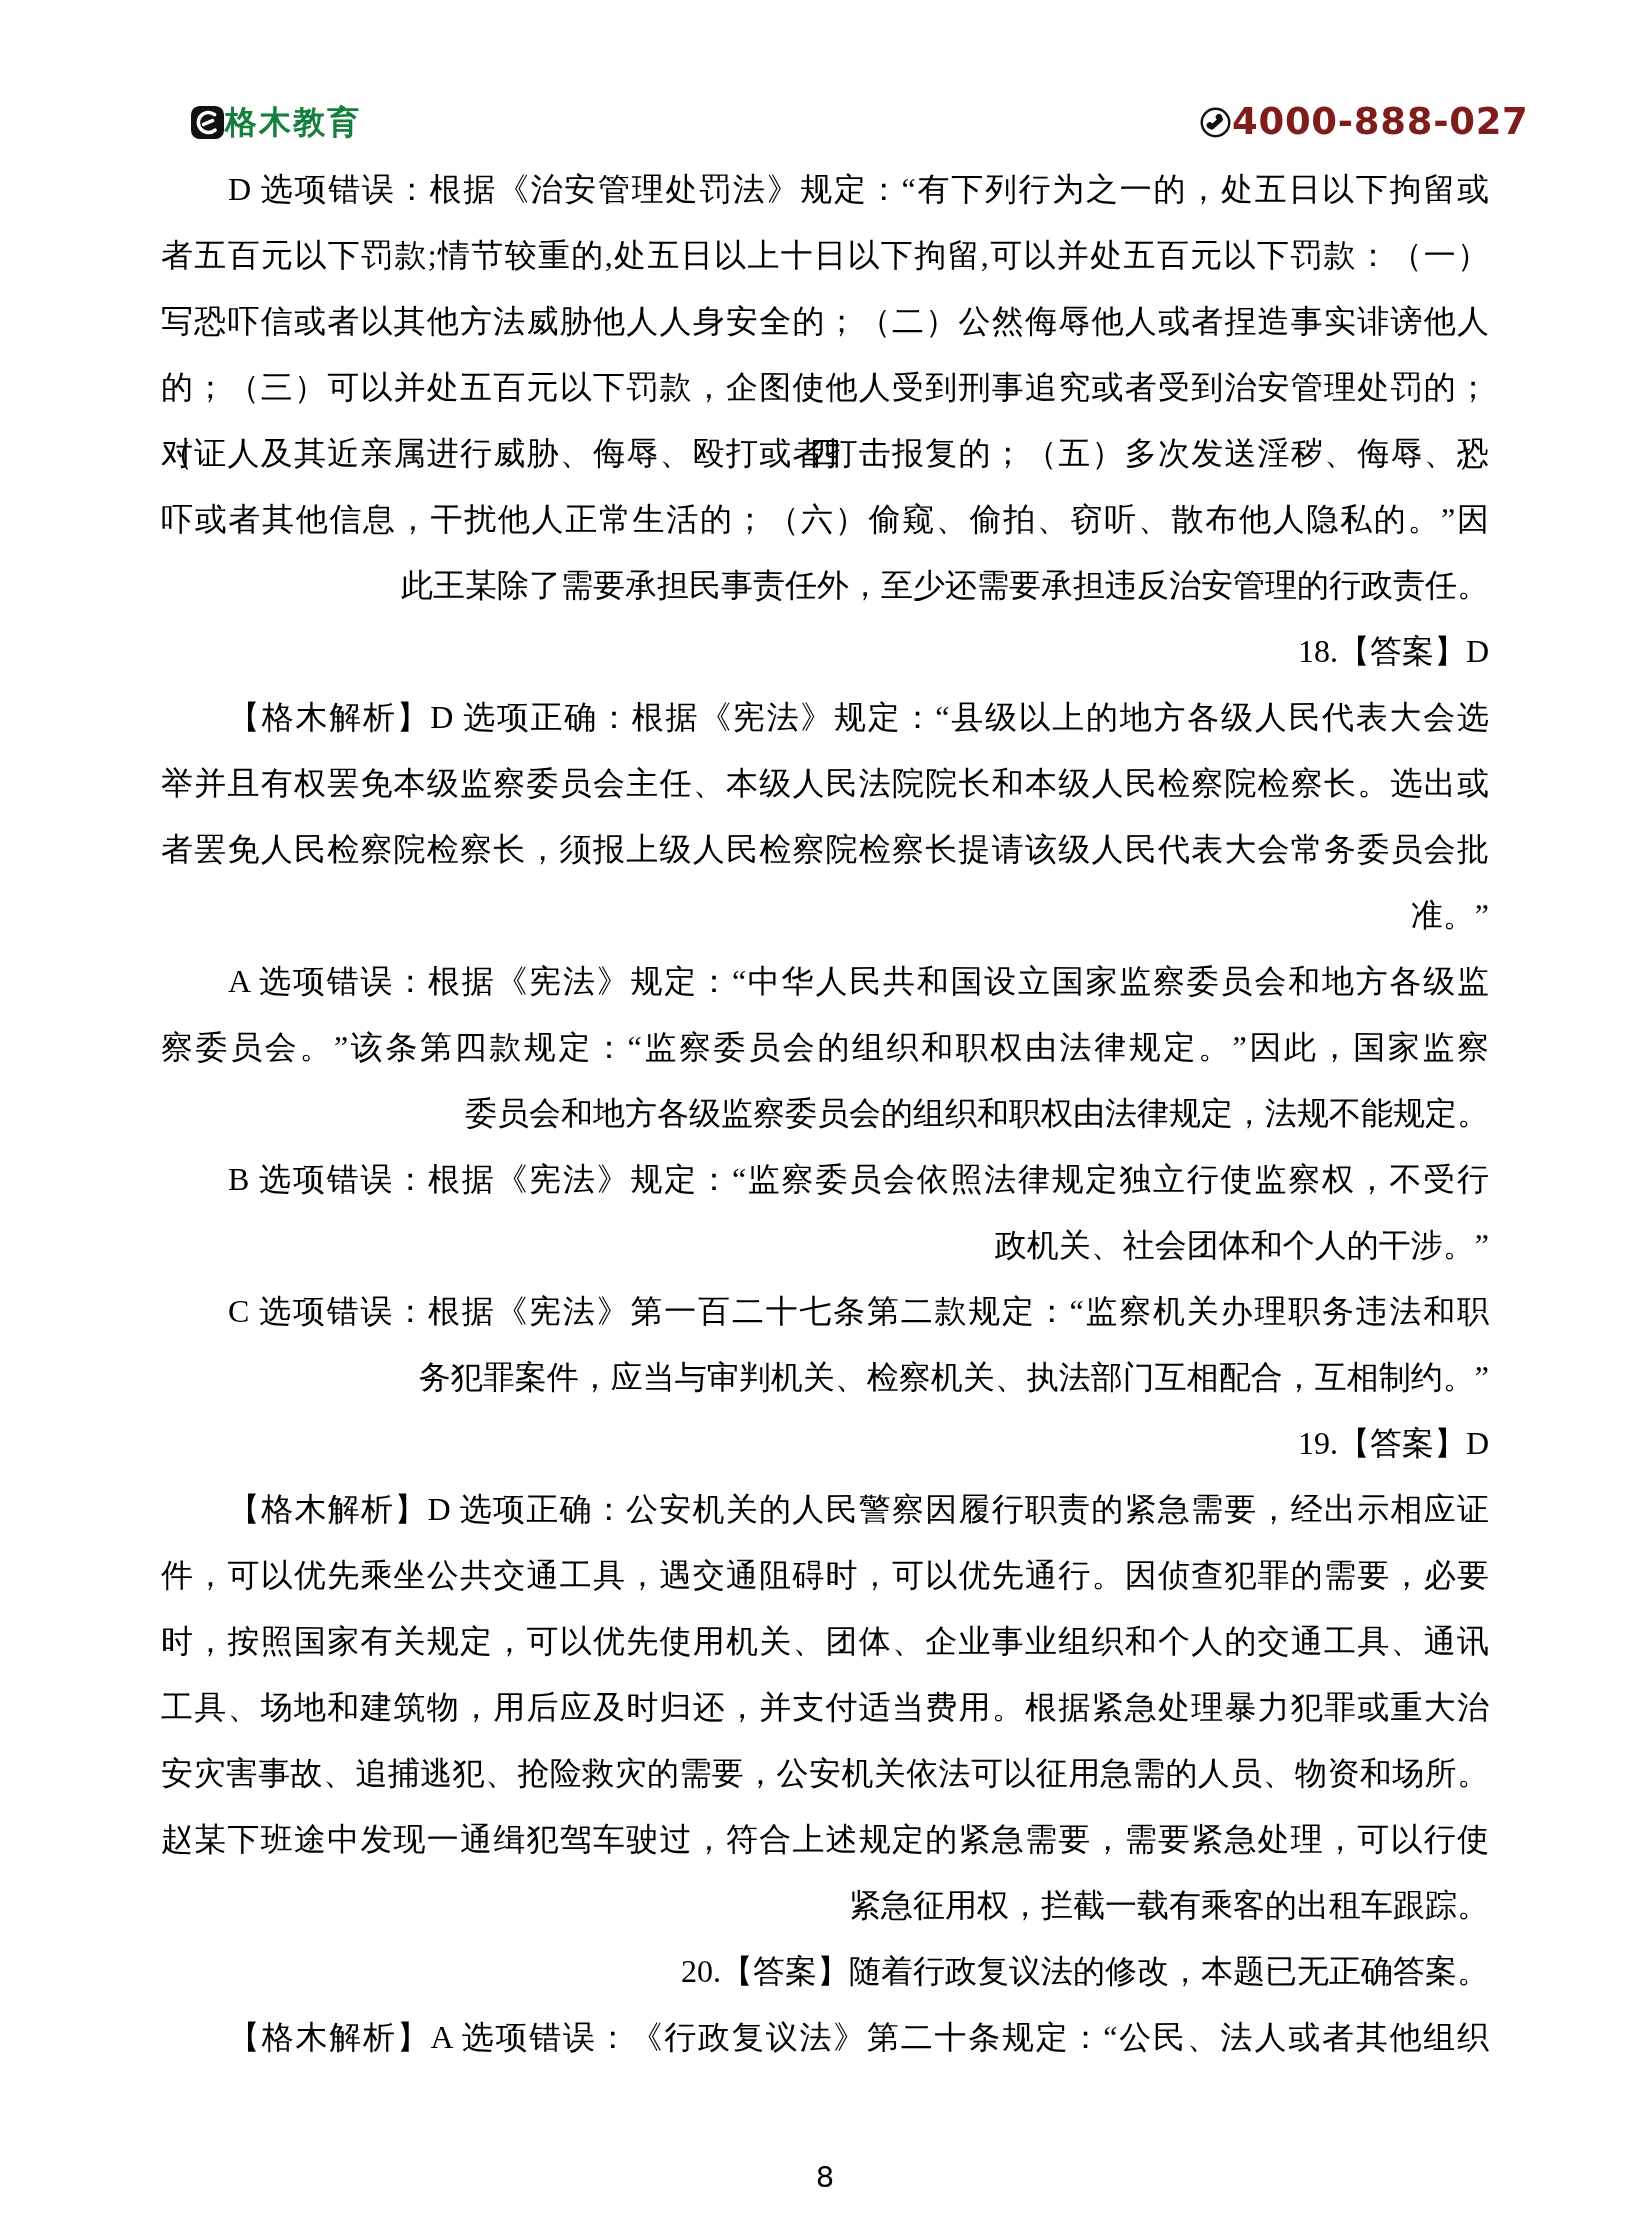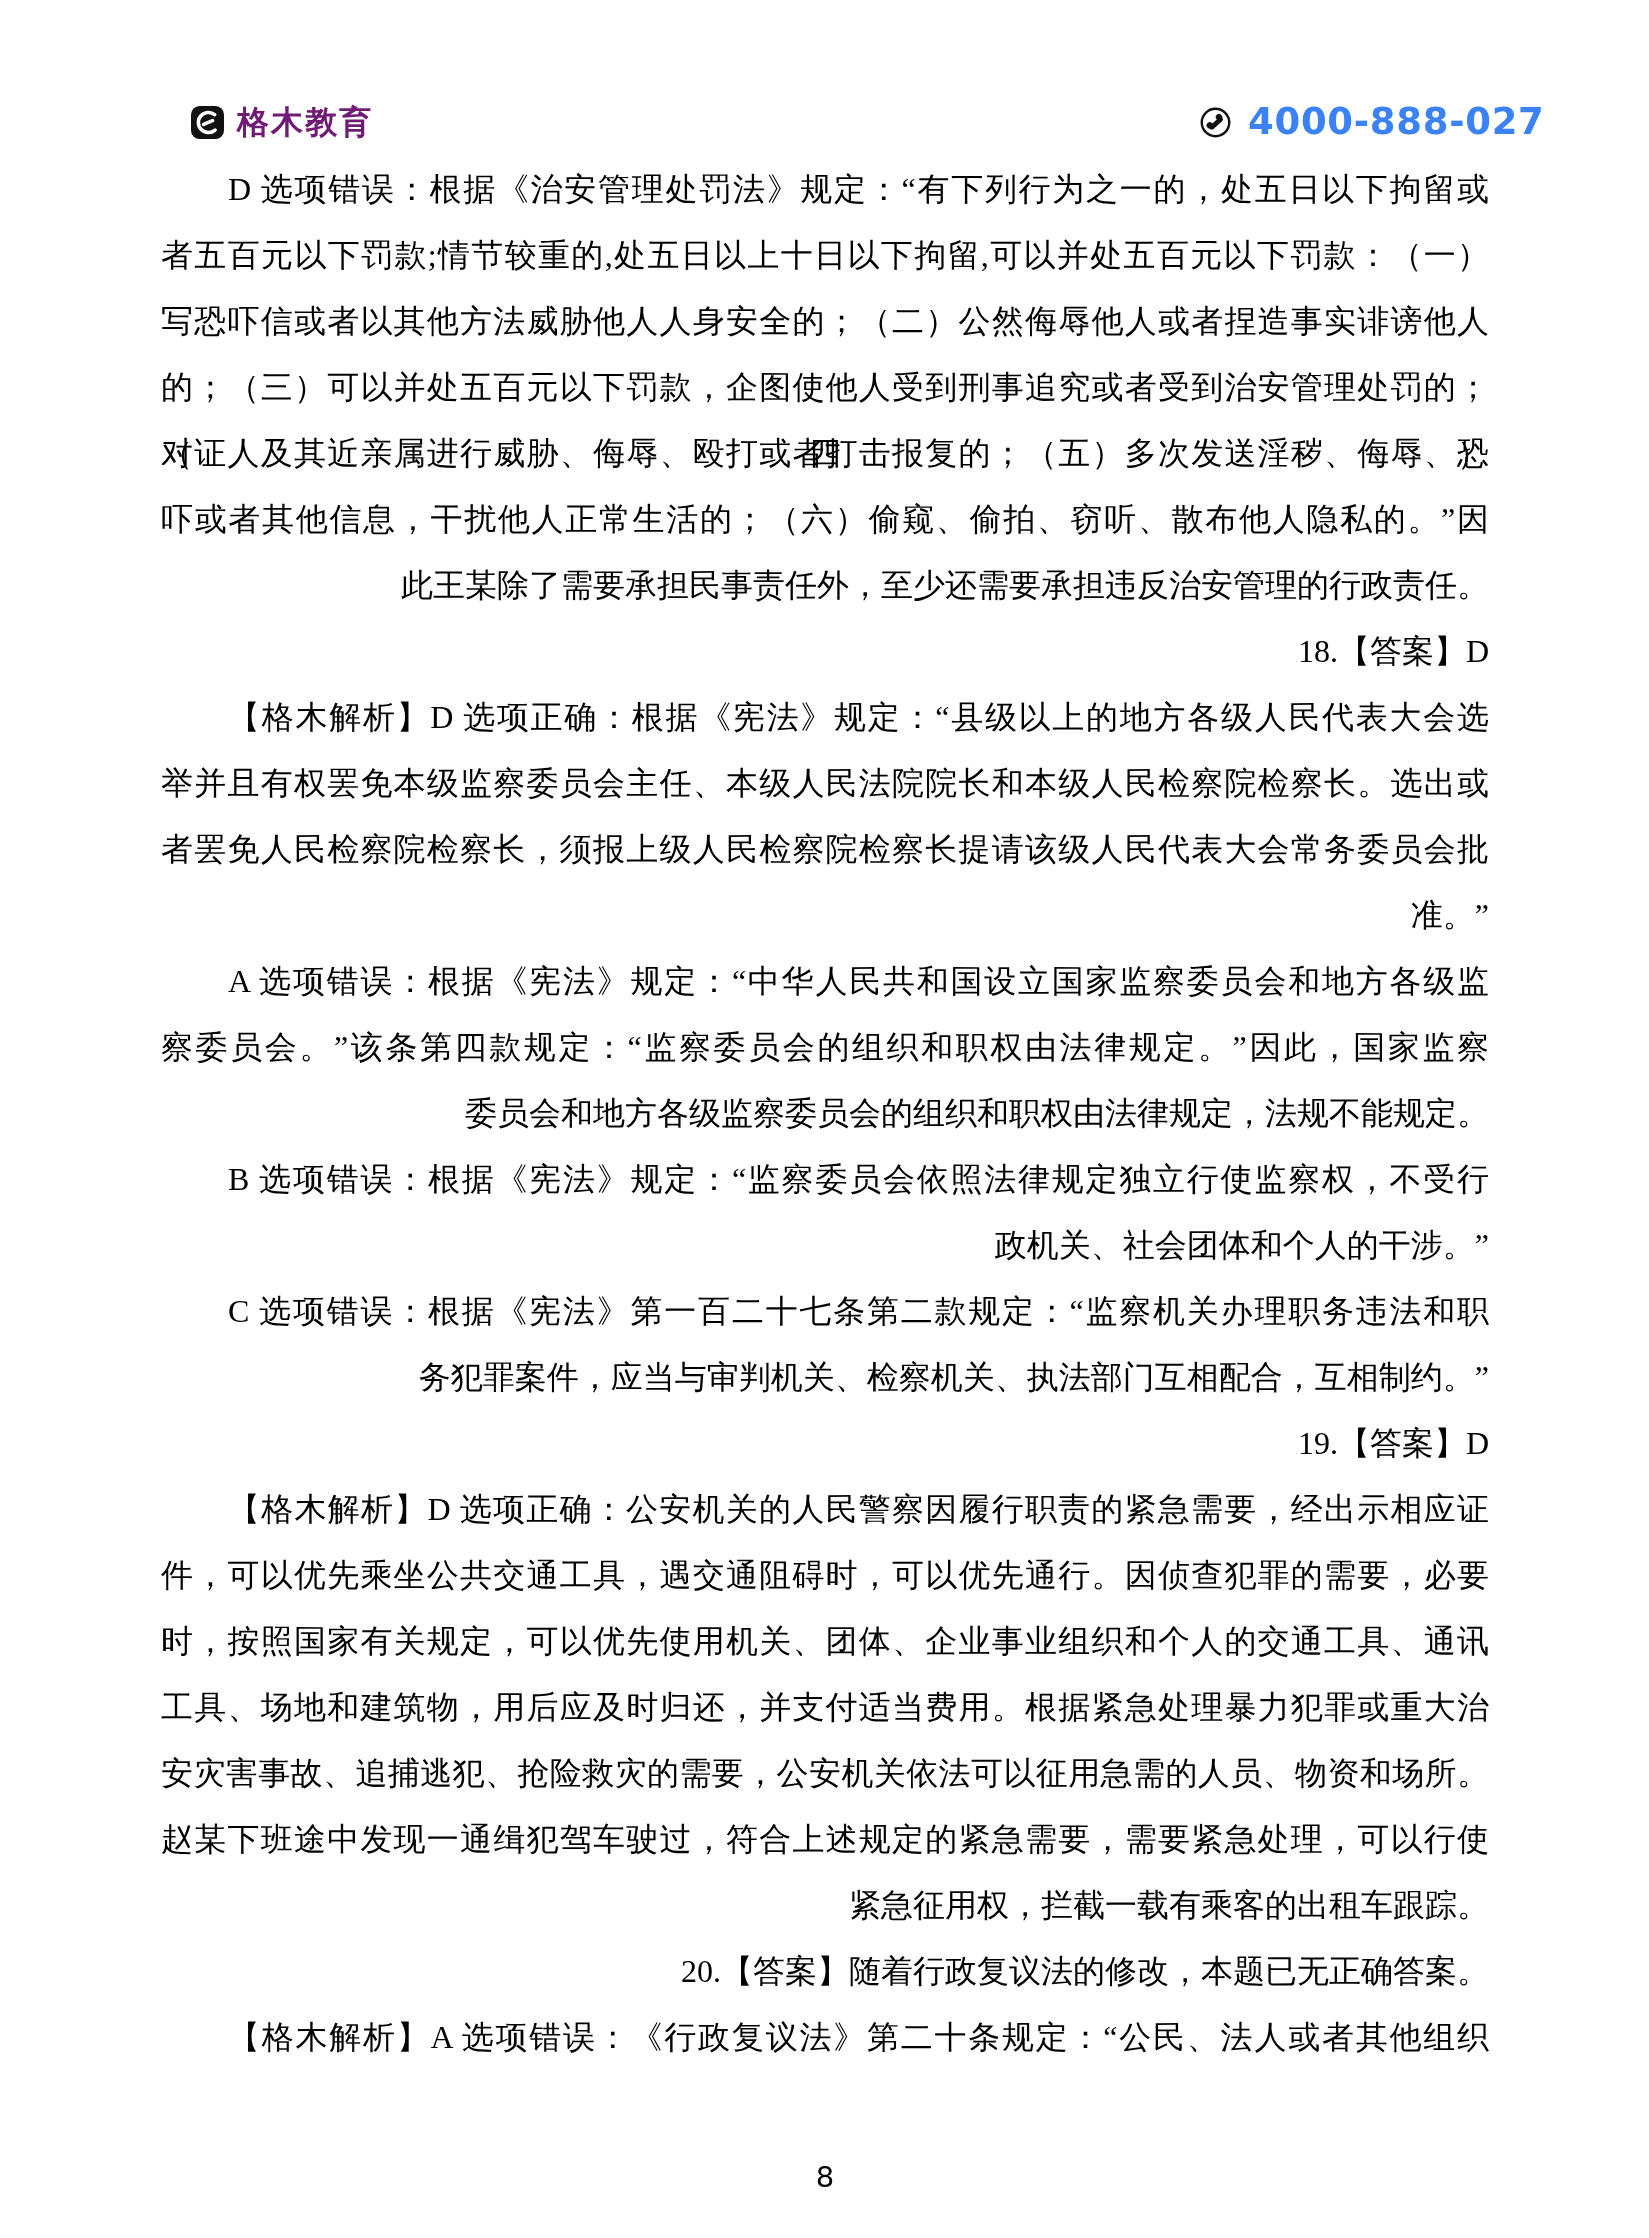--- a/index.html
+++ b/index.html
@@ -10,38 +10,38 @@
     background:#ffffff;
     overflow:hidden;
     font-family:"Liberation Serif","DejaVu Serif",serif;
     color:#000;
   }
   
   .header{position:absolute;left:0;top:0;width:1650px;height:173px;}
   .brand{position:absolute;left:191px;top:104px;height:36px;display:flex;align-items:center;}
   .brand-icon{width:33px;height:33px;display:block;}
   .brand-text{
-    margin-left:13px;
+    margin-left:1px;
     font-family:"DejaVu Sans","Liberation Sans",sans-serif;
     font-weight:bold;
     font-size:32px;
     letter-spacing:2.1px;
-    color:#701a75;
+    color:#15803d;
     line-height:33px;
     white-space:nowrap;
   }
   .phone{position:absolute;left:1199px;top:104px;height:36px;display:flex;align-items:center;}
   .phone-icon{width:33px;height:33px;display:block;}
   .phone-number{
-    margin-left:16px;
+    margin-left:0;
     font-family:"DejaVu Sans","Liberation Sans",sans-serif;
     font-weight:bold;
     font-size:37px;
     letter-spacing:0.7px;
-    color:#3b82f6;
+    color:#7f1d1d;
     line-height:36px;
     white-space:nowrap;
   }
   
   .doc-body{
     position:absolute;
     left:161px;
     top:156px;
     width:1328px;
     font-size:32px;

